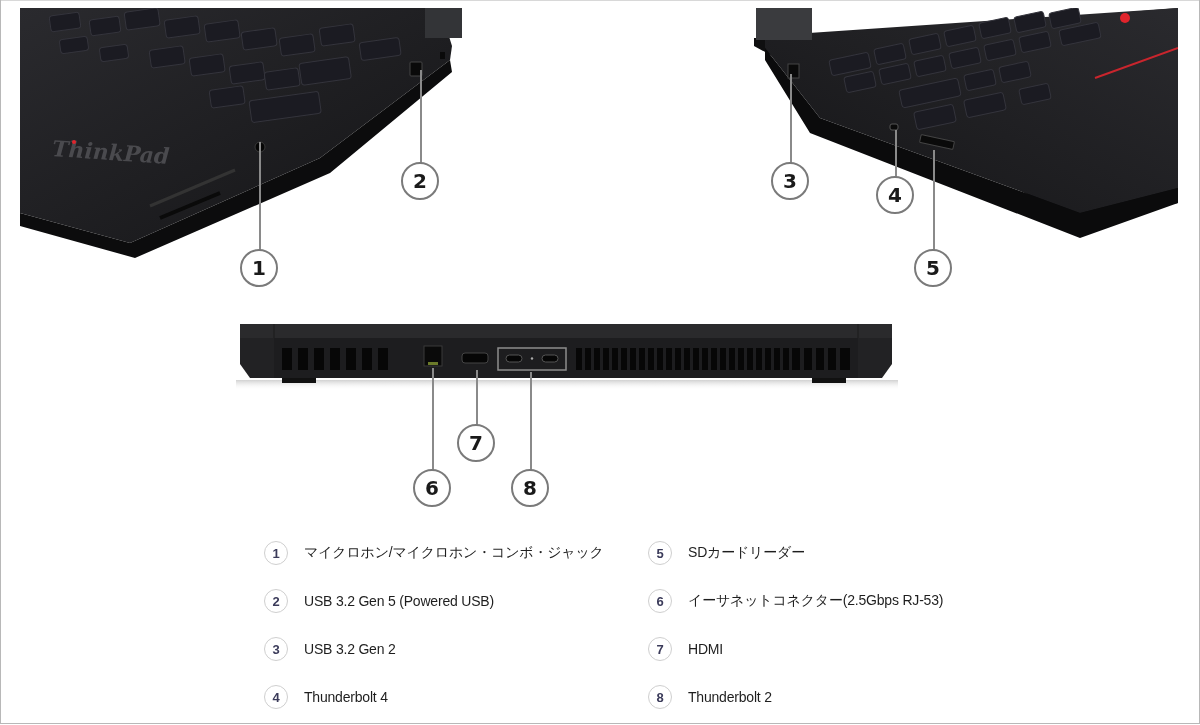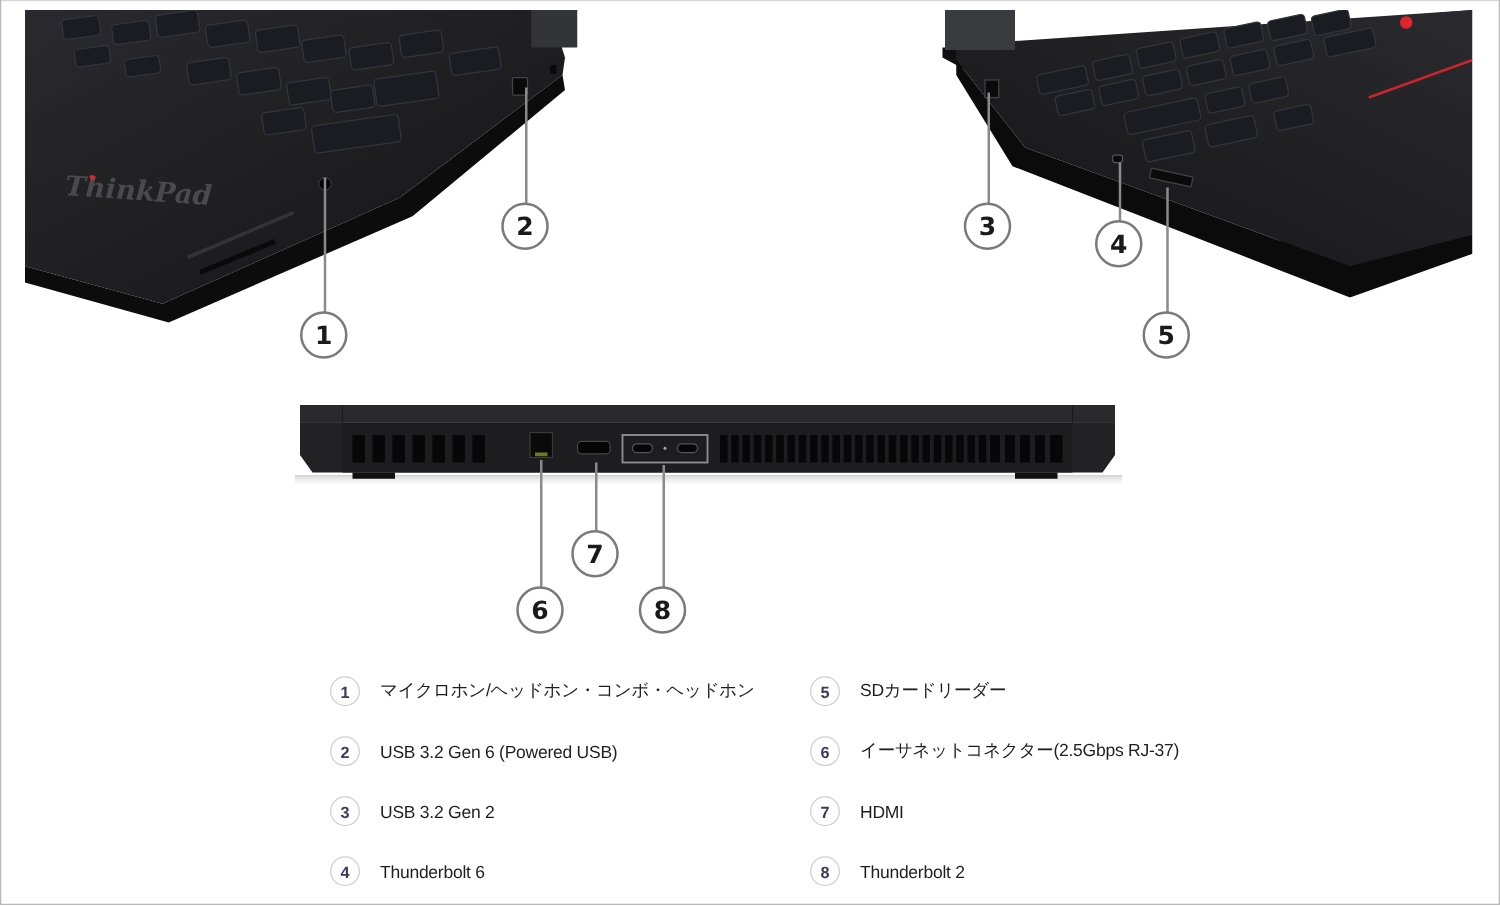--- a/index.html
+++ b/index.html
@@ -216,41 +216,41 @@
 <div class="callout" style="left:771px; top:162px;">3</div>
 <div class="callout" style="left:876px; top:176px;">4</div>
 <div class="callout" style="left:914px; top:249px;">5</div>
 <div class="callout" style="left:413px; top:469px;">6</div>
 <div class="callout" style="left:457px; top:424px;">7</div>
 <div class="callout" style="left:511px; top:469px;">8</div>
 
 <div class="legend">
   <div class="legend-item" style="left:0; top:0;">
     <span class="badge">1</span>
-    <span class="label">マイクロホン/ヘッドホン・コンボ・ヘッドホン</span>
+    <span class="label">マイクロホン/マイクロホン・コンボ・ジャック</span>
   </div>
   <div class="legend-item" style="left:0; top:48px;">
     <span class="badge">2</span>
-    <span class="label">USB 3.2 Gen 6 (Powered USB)</span>
+    <span class="label">USB 3.2 Gen 5 (Powered USB)</span>
   </div>
   <div class="legend-item" style="left:0; top:96px;">
     <span class="badge">3</span>
     <span class="label">USB 3.2 Gen 2</span>
   </div>
   <div class="legend-item" style="left:0; top:144px;">
     <span class="badge">4</span>
-    <span class="label">Thunderbolt 6</span>
+    <span class="label">Thunderbolt 4</span>
   </div>
   <div class="legend-item" style="left:384px; top:0;">
     <span class="badge">5</span>
     <span class="label">SDカードリーダー</span>
   </div>
   <div class="legend-item" style="left:384px; top:48px;">
     <span class="badge">6</span>
-    <span class="label">イーサネットコネクター(2.5Gbps RJ-37)</span>
+    <span class="label">イーサネットコネクター(2.5Gbps RJ-53)</span>
   </div>
   <div class="legend-item" style="left:384px; top:96px;">
     <span class="badge">7</span>
     <span class="label">HDMI</span>
   </div>
   <div class="legend-item" style="left:384px; top:144px;">
     <span class="badge">8</span>
     <span class="label">Thunderbolt 2</span>
   </div>
 </div>

